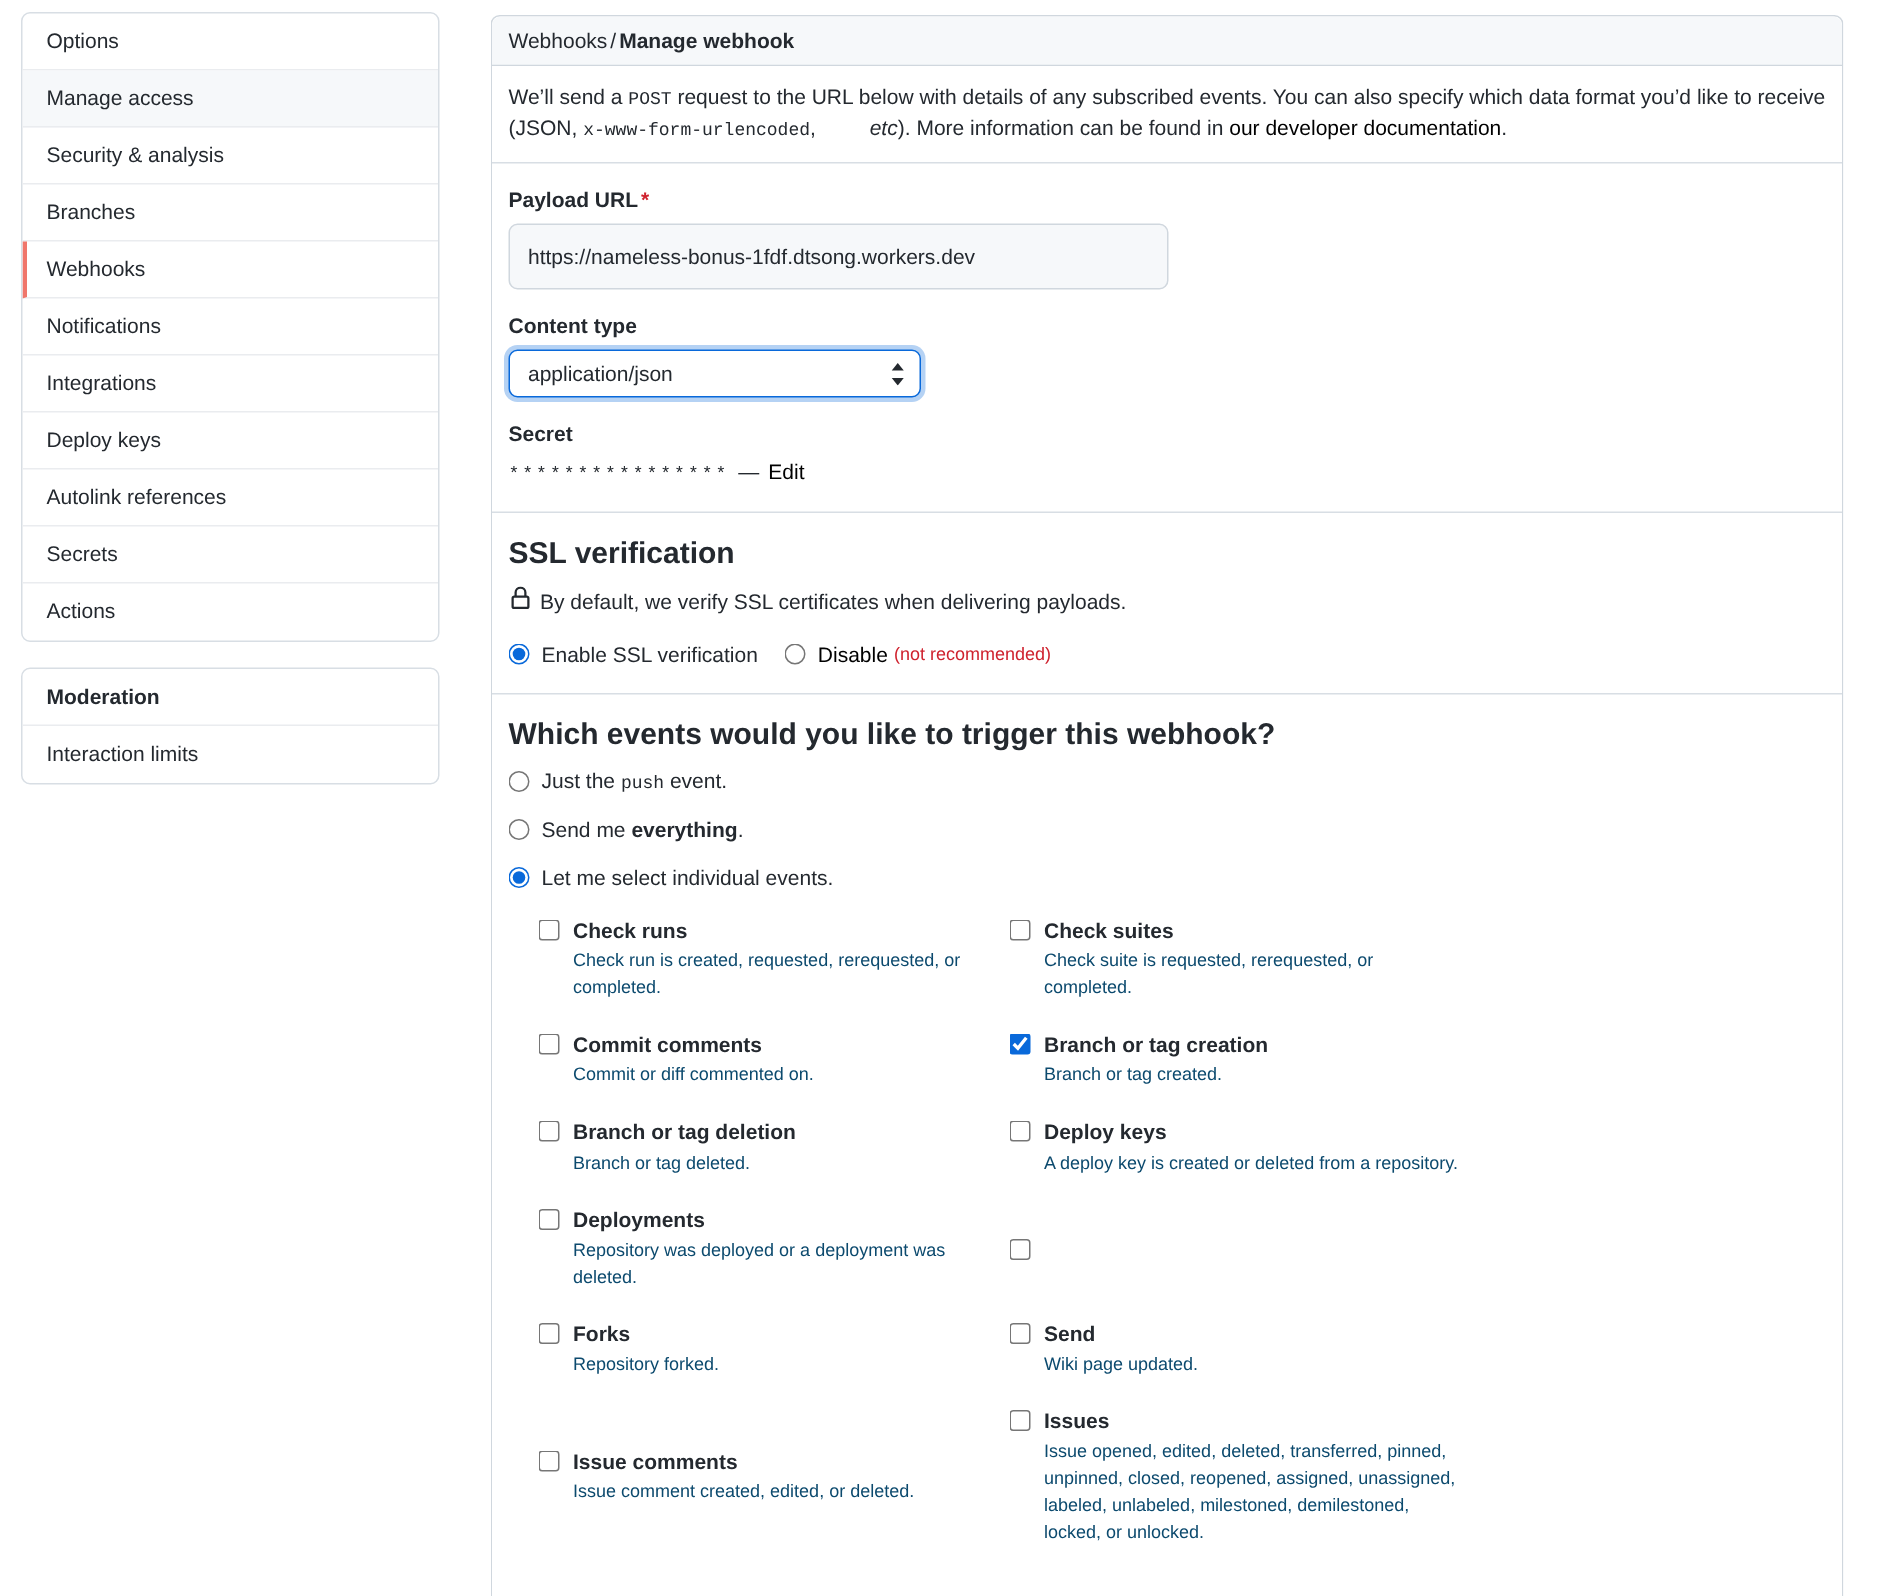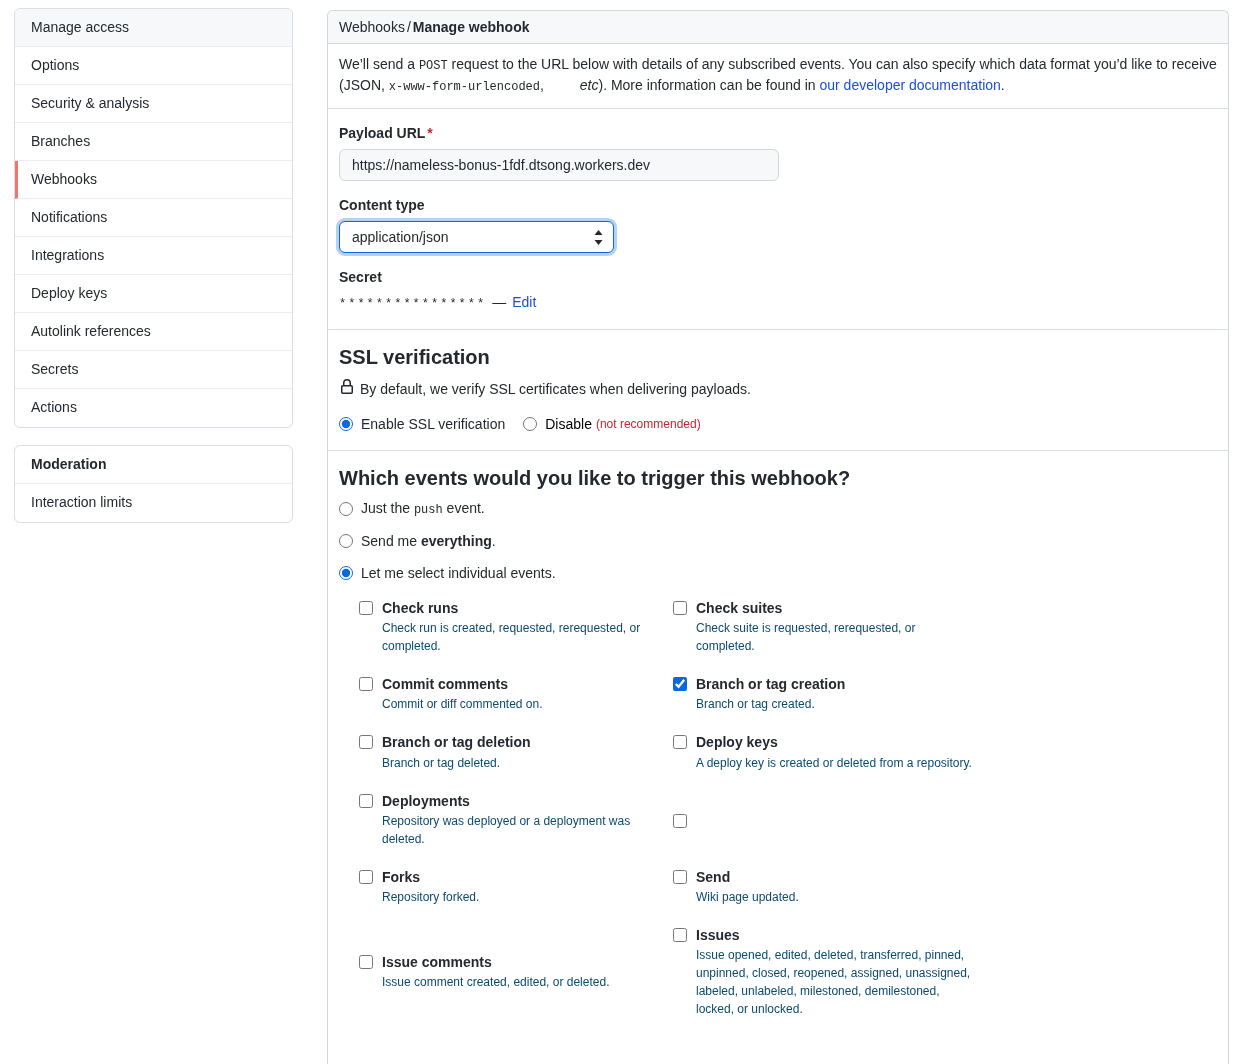--- a/index.html
+++ b/index.html
@@ -60,31 +60,31 @@
   .panel-header a { color: #24292f; }
   .crumb-current { font-weight: 700; }
   .crumb-sep { color: #24292f; padding: 0 2px; }
 
   .intro {
     padding: 10px 11px 12px 11px;
     border-bottom: 1px solid #d8dee4;
     line-height: 1.5;
     color: #24292f;
   }
-  .intro .link, .link { color: #1d4ed8; cursor: pointer; }
+  .intro .link, .link { color: #000000; cursor: pointer; }
   .intro em { font-style: italic; margin-left: 32px; }
 
   .section { padding: 16px 11px 18px 11px; }
   .section + .section { border-top: 1px solid #d8dee4; }
 
   .field-label { font-weight: 700; margin-bottom: 8px; }
   .required { color: #cf222e; margin-left: 2px; }
 
   .text-input {
-    width: 440px; height: 32px;
+    width: 440px; height: 44px;
     background: #f6f8fa;
     border: 1px solid #d0d7de;
     border-radius: 6px;
     padding: 5px 12px;
     font-size: 14px;
     color: #24292f;
     font-family: "Liberation Sans", "DejaVu Sans", sans-serif;
   }
 
   .field-group { margin-bottom: 16px; }
@@ -127,22 +127,22 @@
   .event-cell input { margin-top: 2px; flex: 0 0 auto; }
   .event-text { margin-left: 9px; padding-right: 14px; }
   .event-title { font-weight: 700; line-height: 1.3; }
   .event-desc { font-size: 12px; color: #0c4a6e; line-height: 1.5; margin-top: 2px; }
 </style>
 </head>
 <body>
 
 <nav class="sidebar">
   <div class="side-box">
+    <div class="side-item">Options</div>
     <div class="side-item hovered">Manage access</div>
-    <div class="side-item">Options</div>
     <div class="side-item">Security &amp; analysis</div>
     <div class="side-item">Branches</div>
     <div class="side-item active">Webhooks</div>
     <div class="side-item">Notifications</div>
     <div class="side-item">Integrations</div>
     <div class="side-item">Deploy keys</div>
     <div class="side-item">Autolink references</div>
     <div class="side-item">Secrets</div>
     <div class="side-item">Actions</div>
   </div>

